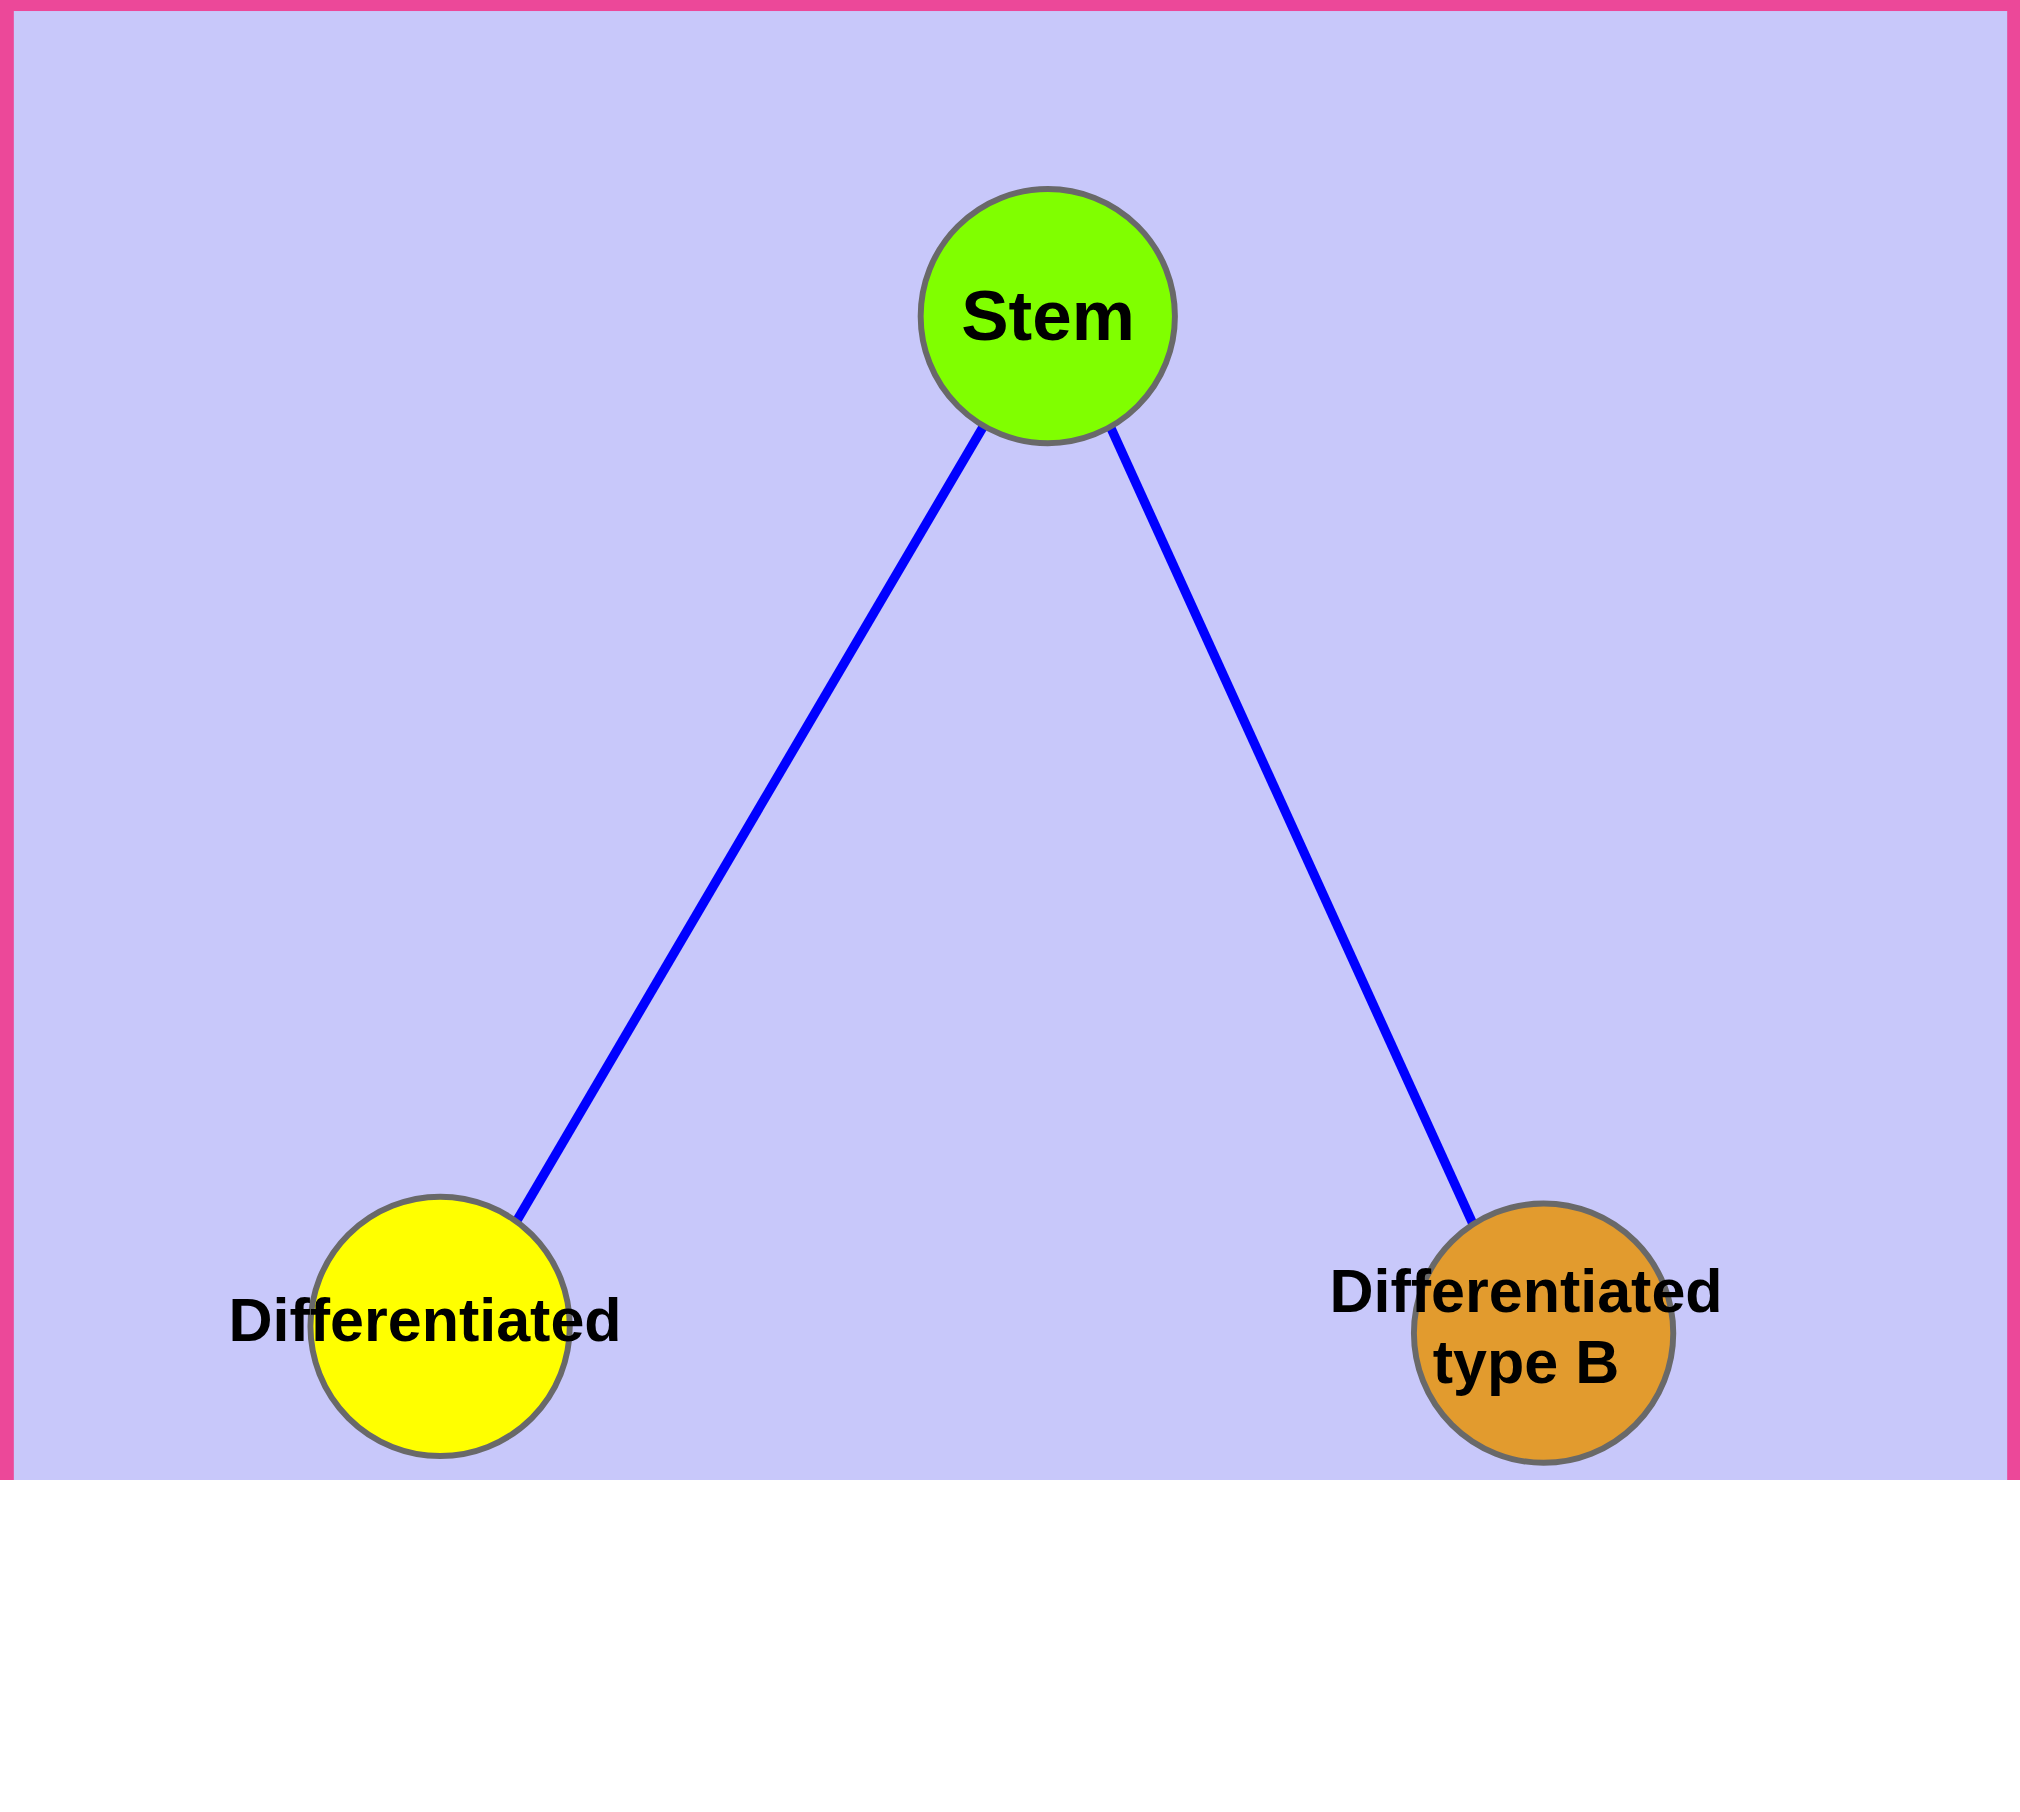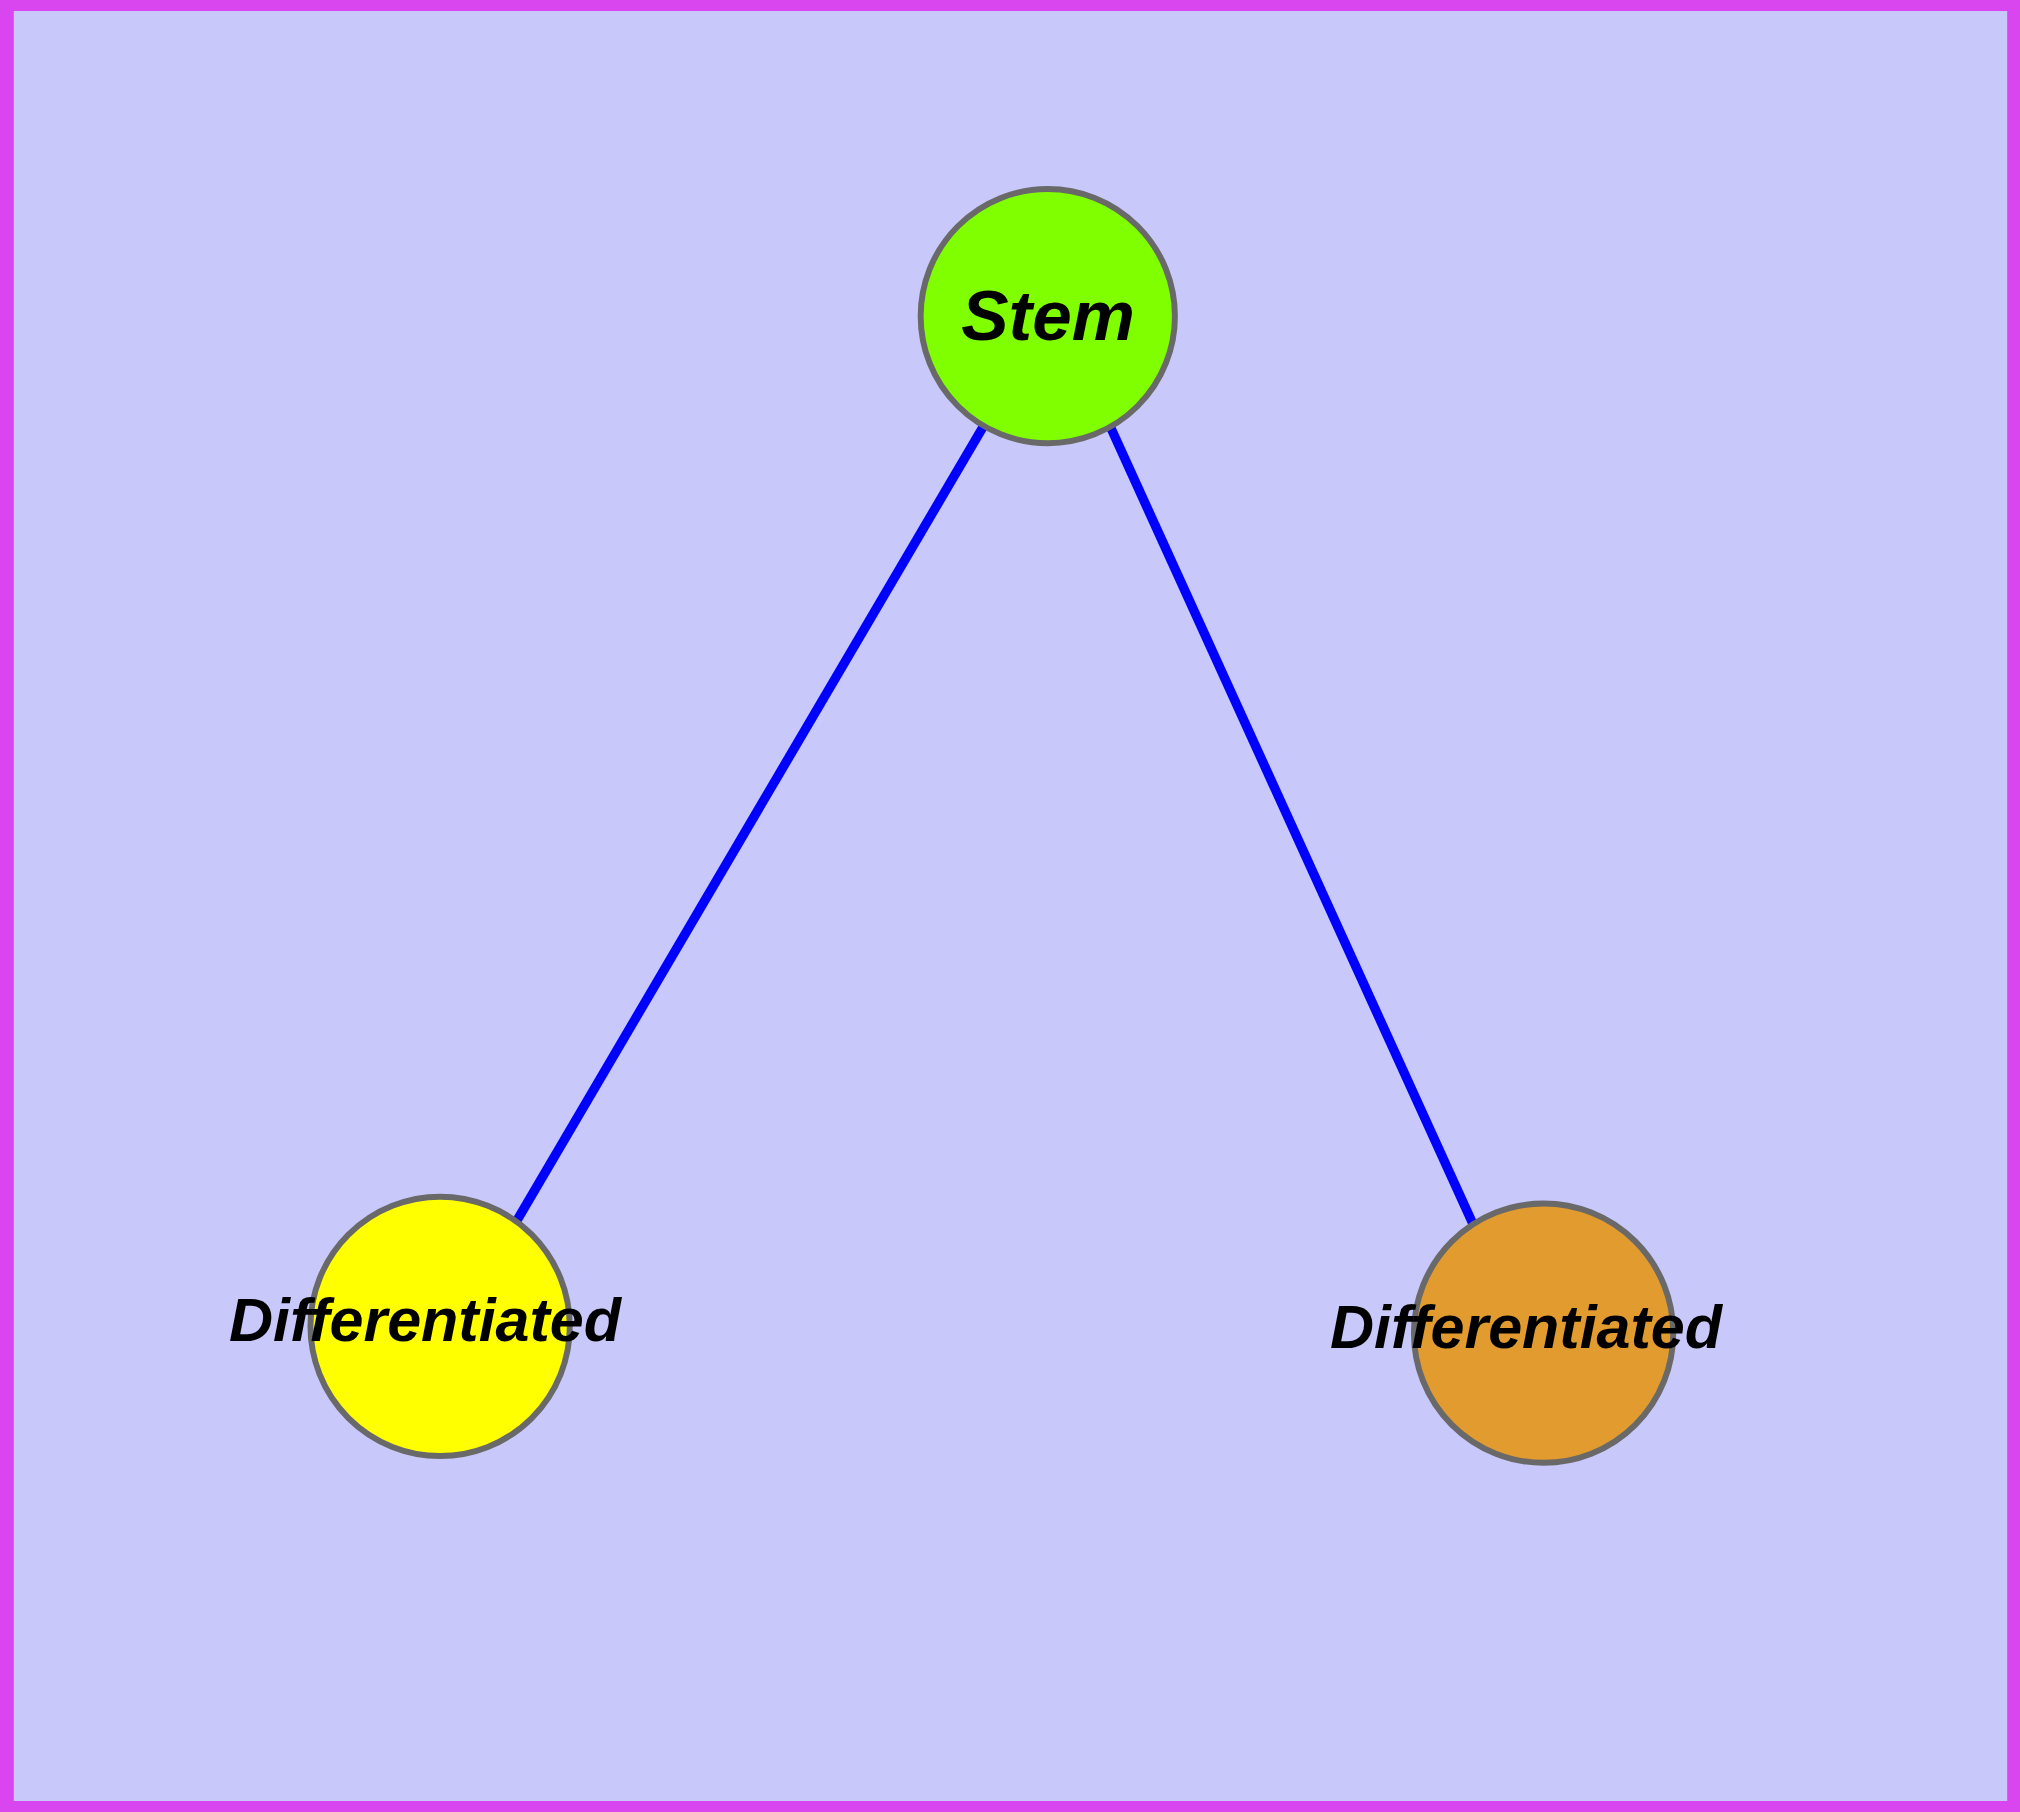--- a/index.html
+++ b/index.html
@@ -35,33 +35,33 @@
   .label-root {
     font-size: 71px;
   }
   .label-leaf {
     font-size: 61px;
   }
 </style>
 </head>
 <body>
 
-<div id="stage" style="width: 2021px; height: 1812px; background: #d946ef; font-style: italic;">
+<div id="stage" style="width: 2021px; height: 1480px; background: #ec4899;">
   <svg id="canvas" viewBox="0 0 2384 2138" xmlns="http://www.w3.org/2000/svg">
     <rect id="bg-rect" x="16" y="13" width="2352" height="2112" fill="#c8c8fa"></rect>
 
     <g id="edges-group">
         <line x1="1160" y1="503" x2="609" y2="1441" stroke="#0000ff" stroke-width="11" stroke-linecap="butt"></line>
         <line x1="1310" y1="504" x2="1738" y2="1445" stroke="#0000ff" stroke-width="11" stroke-linecap="butt"></line>
       </g>
     <g id="nodes-group">
         <circle cx="1236" cy="373" r="150" fill="#80ff00" stroke="#696969" stroke-width="7"></circle>
         <circle cx="519" cy="1565" r="153" fill="#ffff00" stroke="#696969" stroke-width="7"></circle>
         <circle cx="1821" cy="1573" r="153" fill="#e29b2e" stroke="#696969" stroke-width="7"></circle>
       </g>
   </svg>
   <div id="labels-layer">
       <div class="node-label label-root" style="left: 1048px; top: 316px; color: rgb(0, 0, 0);"><span>Stem</span></div>
       <div class="node-label label-leaf" style="left: 425px; top: 1320px; color: rgb(0, 0, 0);"><span>Differentiated</span><br></div>
-      <div class="node-label label-leaf" style="left: 1526px; top: 1327px; color: rgb(0, 0, 0);"><span>Differentiated</span><br></div>
+      <div class="node-label label-leaf" style="left: 1526px; top: 1327px; color: rgb(0, 0, 0);"><span>Differentiated</span><br><span>type B</span></div>
     </div>
 </div>
 
 
 </body></html>

